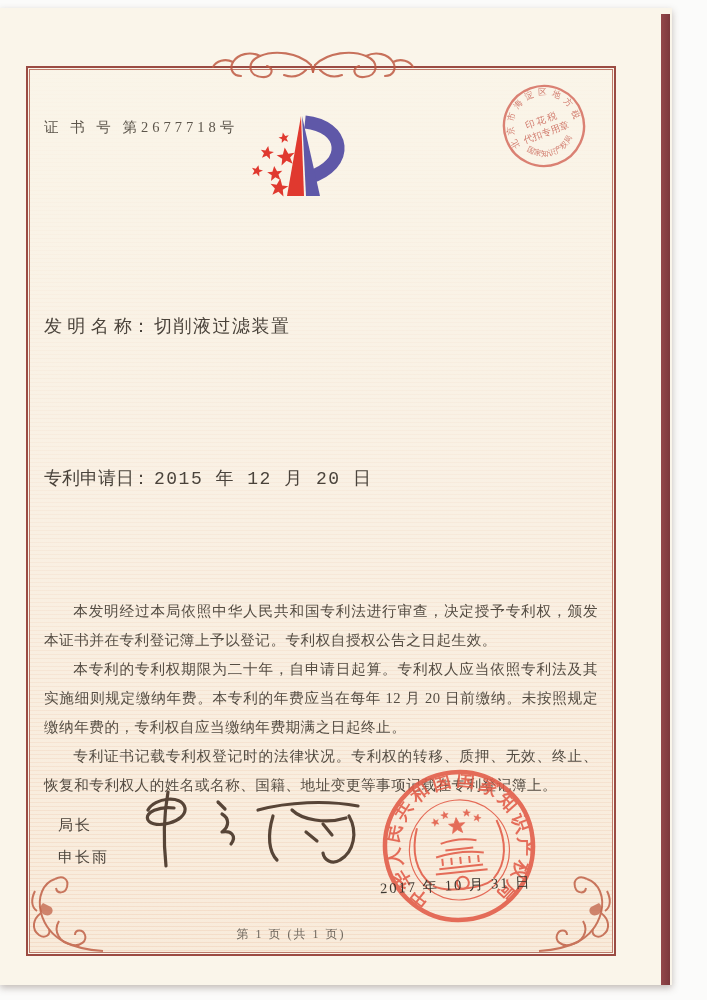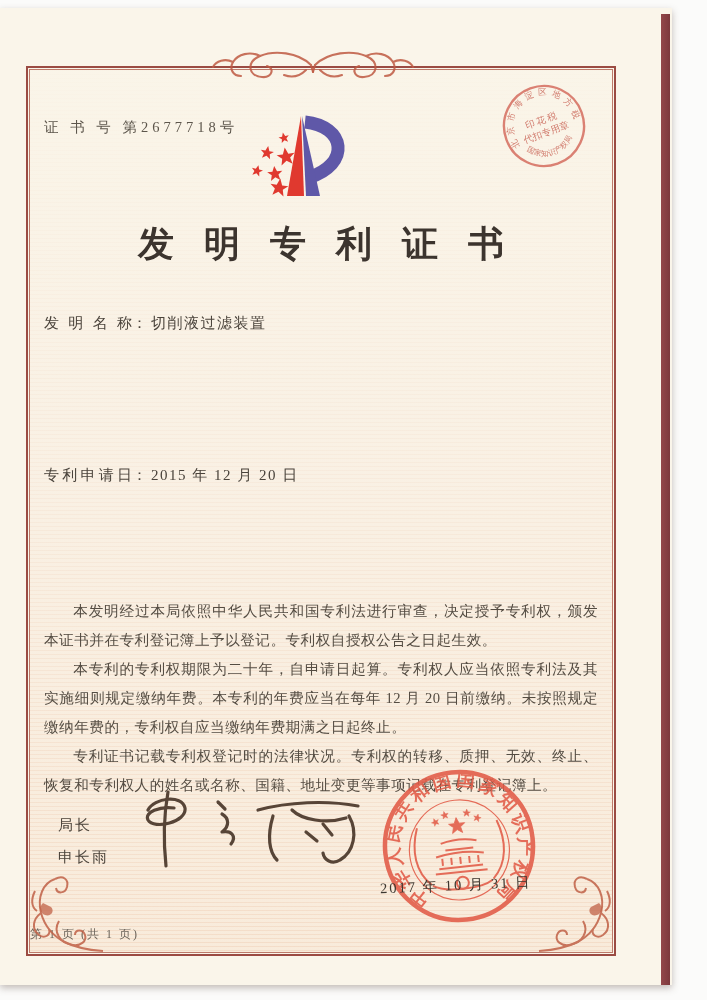--- a/index.html
+++ b/index.html
@@ -14,34 +14,34 @@
          border:2px solid #9b4b43;}
   .frame-inner{position:absolute;left:1px;top:1px;right:1px;bottom:1px;
          border:1px solid #bc7a6a;
          background:
            linear-gradient(180deg, rgba(250,245,233,.96) 0%, rgba(249,241,229,.82) 45%, rgba(247,232,215,.55) 100%),
            repeating-linear-gradient(180deg,#f0cfb6 0 1px,#faefe0 1px 4px); padding-left: 25px;}
   .abs{position:absolute;}
   .cert-no{left:14px;top:48px;font-size:14.5px;letter-spacing:4px;color:#5d564c;}
   .title{left:0;right:0;top:150px;text-align:center;font-size:36px;font-weight:600;
          letter-spacing:30px;text-indent:30px;color:#3c342e;}
-  .field-row{left:14px;right:10px;height:22px;font-size:15px;color:#4a433b;white-space:nowrap;}
+  .field-row{left:14px;right:10px;height:22px;font-size:18px;color:#4a433b;white-space:nowrap;font-family:Liberation Mono, monospace;}
   .flabel{display:inline-block;width:88px;text-align:justify;text-align-last:justify;vertical-align:bottom;}
   .fcolon{display:inline-block;margin-right:4px;}
   .fvalue{letter-spacing:1.5px;}
   .paras{left:14px;right:14px;top:527px;font-size:14.6px;line-height:29px;
          color:#544c42;text-align:justify;letter-spacing:.5px;}
   .paras p{margin:0;text-indent:2em;}
   .signer-title{left:28px;top:746px;font-size:15px;color:#4c443b;letter-spacing:2px;}
   .signer-name{left:28px;top:778px;font-size:15px;color:#4c443b;letter-spacing:2px;}
   .signature{left:100px;top:710px;}
   .big-seal{left:349px;top:696px;transform:rotate(-6deg);}
   .seal-date{left:350px;top:806px;font-size:14.5px;color:#3c362f;letter-spacing:2px;
              transform:rotate(-2.5deg);}
-  .footer{left:0;right:60px;top:856px;text-align:left;font-size:12px;
+  .footer{left:0;right:60px;top:856px;text-align:center;font-size:12px;
           color:#6c645a;letter-spacing:2px;}
   .tax-stamp{left:464px;top:6px;transform:rotate(-20deg);}
   .logo{left:214px;top:40px;}
   .top-ornament{position:absolute;left:208px;top:40px;}
   .corner-bl{left:-1px;bottom:-1px;}
   .corner-br{right:-1px;bottom:-1px;transform:scaleX(-1);}
   svg{display:block;}
 </style>
 </head>
 <body>
@@ -80,21 +80,20 @@
           <text fill="#c75e50" font-size="8.6" textLength="138" lengthAdjust="spacing" font-family="'Liberation Serif',serif">
             <textPath href="#arcT">北京市海淀区地方税务局</textPath>
           </text>
           <text fill="#c75e50" font-size="7.6" textLength="54" lengthAdjust="spacing">
             <textPath href="#arcB">国家知识产权局</textPath>
           </text>
           <text x="50" y="47" text-anchor="middle" fill="#c75e50" font-size="9.5" letter-spacing="2">印花税</text>
           <text x="50" y="60" text-anchor="middle" fill="#c75e50" font-size="9.5">代扣专用章</text>
         </svg>
 
-        <div class="abs title">发明专利证书</div>
 
         <div class="abs field-row" style="top:244px">
           <span class="flabel">发明名称</span><span class="fcolon">：</span><span class="fvalue">切削液过滤装置</span>
         </div>
         <div class="abs field-row" style="top:396px">
           <span class="flabel">专利申请日</span><span class="fcolon">：</span><span class="fvalue">2015 年 12 月 20 日</span>
         </div>
 
         <div class="abs paras">
           <p>本发明经过本局依照中华人民共和国专利法进行审查，决定授予专利权，颁发本证书并在专利登记簿上予以登记。专利权自授权公告之日起生效。</p>

